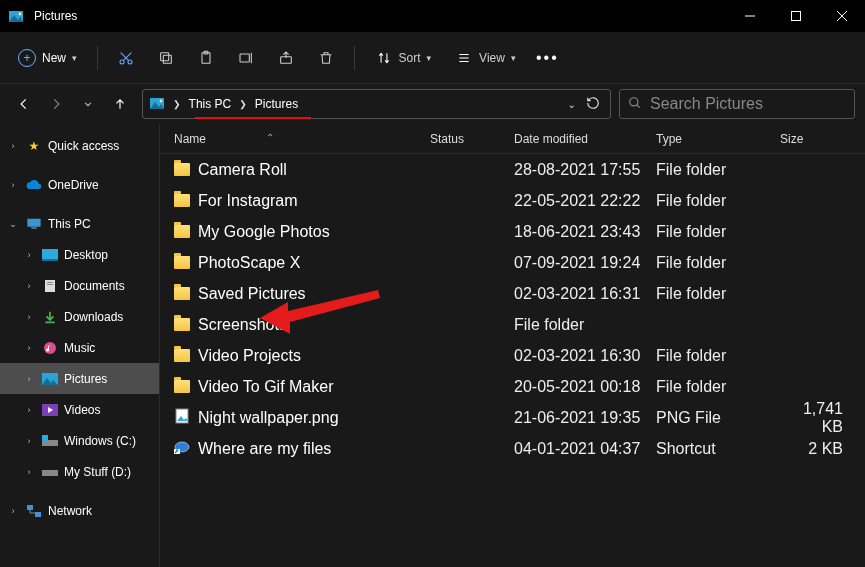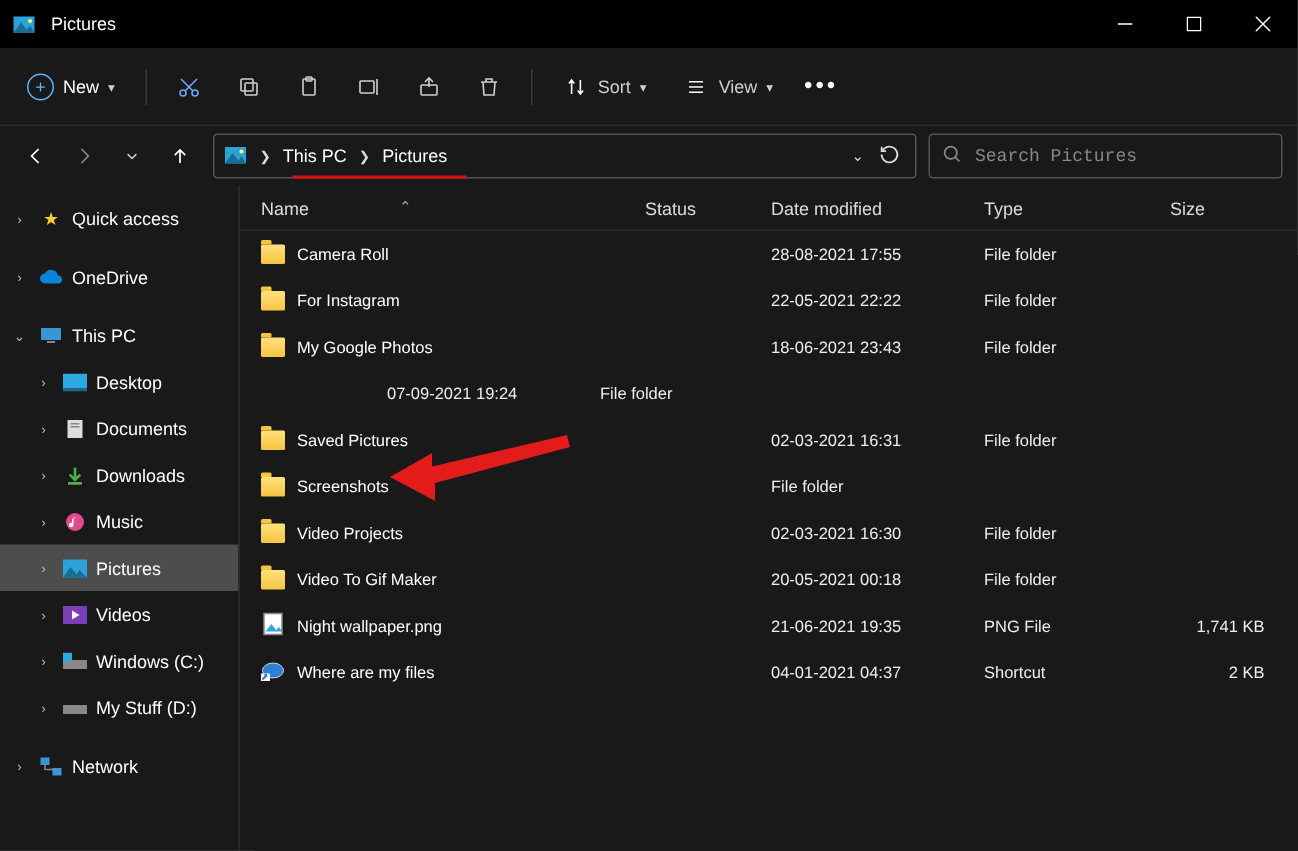--- a/index.html
+++ b/index.html
@@ -25,21 +25,21 @@
     .nav-arrows{ display:flex; gap:4px; align-items:center;}
     .nav-btn{ width:28px; height:28px; display:flex; align-items:center; justify-content:center; color:#fff; border-radius:4px;}
     .nav-btn.dim{ color:#888;}
     .addr{ flex:1; height:30px; background:#191919; border:1px solid #555; border-radius:3px; display:flex; align-items:center; padding:0 6px; gap:6px;}
     .crumbs{ display:flex; align-items:center; gap:2px; flex:1; position:relative;}
     .crumb{ display:flex; align-items:center; gap:4px; padding:2px 4px; color:#fff; font-size:12px;}
     .crumb-sep{ font-size:9px; color:#ddd; padding:0 2px;}
     .crumbs .underline{ position:absolute; bottom:-6px; left:24px; width:116px; height:2px; background:#d11;}
     .addr-end{ display:flex; align-items:center; gap:10px; color:#ddd; padding-right:4px;}
     .searchbox{ width:236px; height:30px; border:1px solid #555; border-radius:3px; display:flex; align-items:center; padding:0 8px; gap:8px; color:#888;}
-    .searchbox input{ flex:1; background:transparent; border:none; outline:none; color:#fff; font-size:12px;font-family:Liberation Mono, monospace;}
+    .searchbox input{ flex:1; background:transparent; border:none; outline:none; color:#fff; font-size:16px;}
     .searchbox input::placeholder{ color:#888;}
     
     .body{ flex:1; display:flex; min-height:0;}
     
     .sidebar{ width:160px; background:#191919; border-right:1px solid #2c2c2c; padding-top:6px; overflow:hidden;}
     .side-item{ height:31px; display:flex; align-items:center; gap:6px; padding-left:6px; color:#fff; font-size:12px;}
     .side-item.top{ font-weight:400;}
     .side-item.sub{ padding-left:22px;}
     .side-item.selected{ background:#4d4d4d;}
     .side-tw{ width:14px; text-align:center; font-size:9px; color:#bbb;}
@@ -48,21 +48,21 @@
     .content{ flex:1; display:flex; flex-direction:column; background:#191919;}
     .cols{ height:30px; display:flex; align-items:center; border-bottom:1px solid #2c2c2c; color:#ddd; font-size:12px; position:relative;}
     .col{ padding-left:14px;}
     .col.name{ width:256px; display:flex; align-items:flex-start; gap:60px;}
     .col.status{ width:84px;}
     .col.date{ width:142px;}
     .col.type{ width:124px;}
     .col.size{ flex:1; text-align:left;}
     .sort-ind{ color:#aaa; font-size:10px;}
     .rows{ flex:1; overflow:auto; position:relative;}
-    .row{ height:31px; display:flex; align-items:center; font-size:11px; color:#fff;}
+    .row{ height:31px; display:flex; align-items:center; font-size:16px; color:#fff;}
     .row .c{ padding-left:14px;}
     .row .c.name{ width:256px; display:flex; align-items:center; gap:8px;}
     .row .c.status{ width:84px;}
     .row .c.date{ width:142px; color:#eee;}
     .row .c.type{ width:124px; color:#eee;}
     .row .c.size{ flex:1; text-align:right; padding-right:22px; color:#eee;}
     .folder-ico{ width:16px; height:13px; background:linear-gradient(#ffe07a,#f5c542); border-radius:1px; position:relative;}
     .folder-ico:before{ content:""; position:absolute; top:-3px; left:0; width:7px; height:3px; background:#f5c542; border-radius:1px 1px 0 0;}
     
     .arrow {
@@ -401,20 +401,24 @@
             <div class="c name">
               <span class="folder-ico"></span>
               <span>My Google Photos</span>
             </div>
             <div class="c status"></div>
             <div class="c date">18-06-2021 23:43</div>
             <div class="c type">File folder</div>
             <div class="c size"></div>
           </div>
           <div class="row">
+            <div class="c name">
+              <span class="folder-ico"></span>
+              <span>PhotoScape X</span>
+            </div>
             <div class="c status"></div>
             <div class="c date">07-09-2021 19:24</div>
             <div class="c type">File folder</div>
             <div class="c size"></div>
           </div>
           <div class="row">
             <div class="c name">
               <span class="folder-ico"></span>
               <span>Saved Pictures</span>
             </div>

